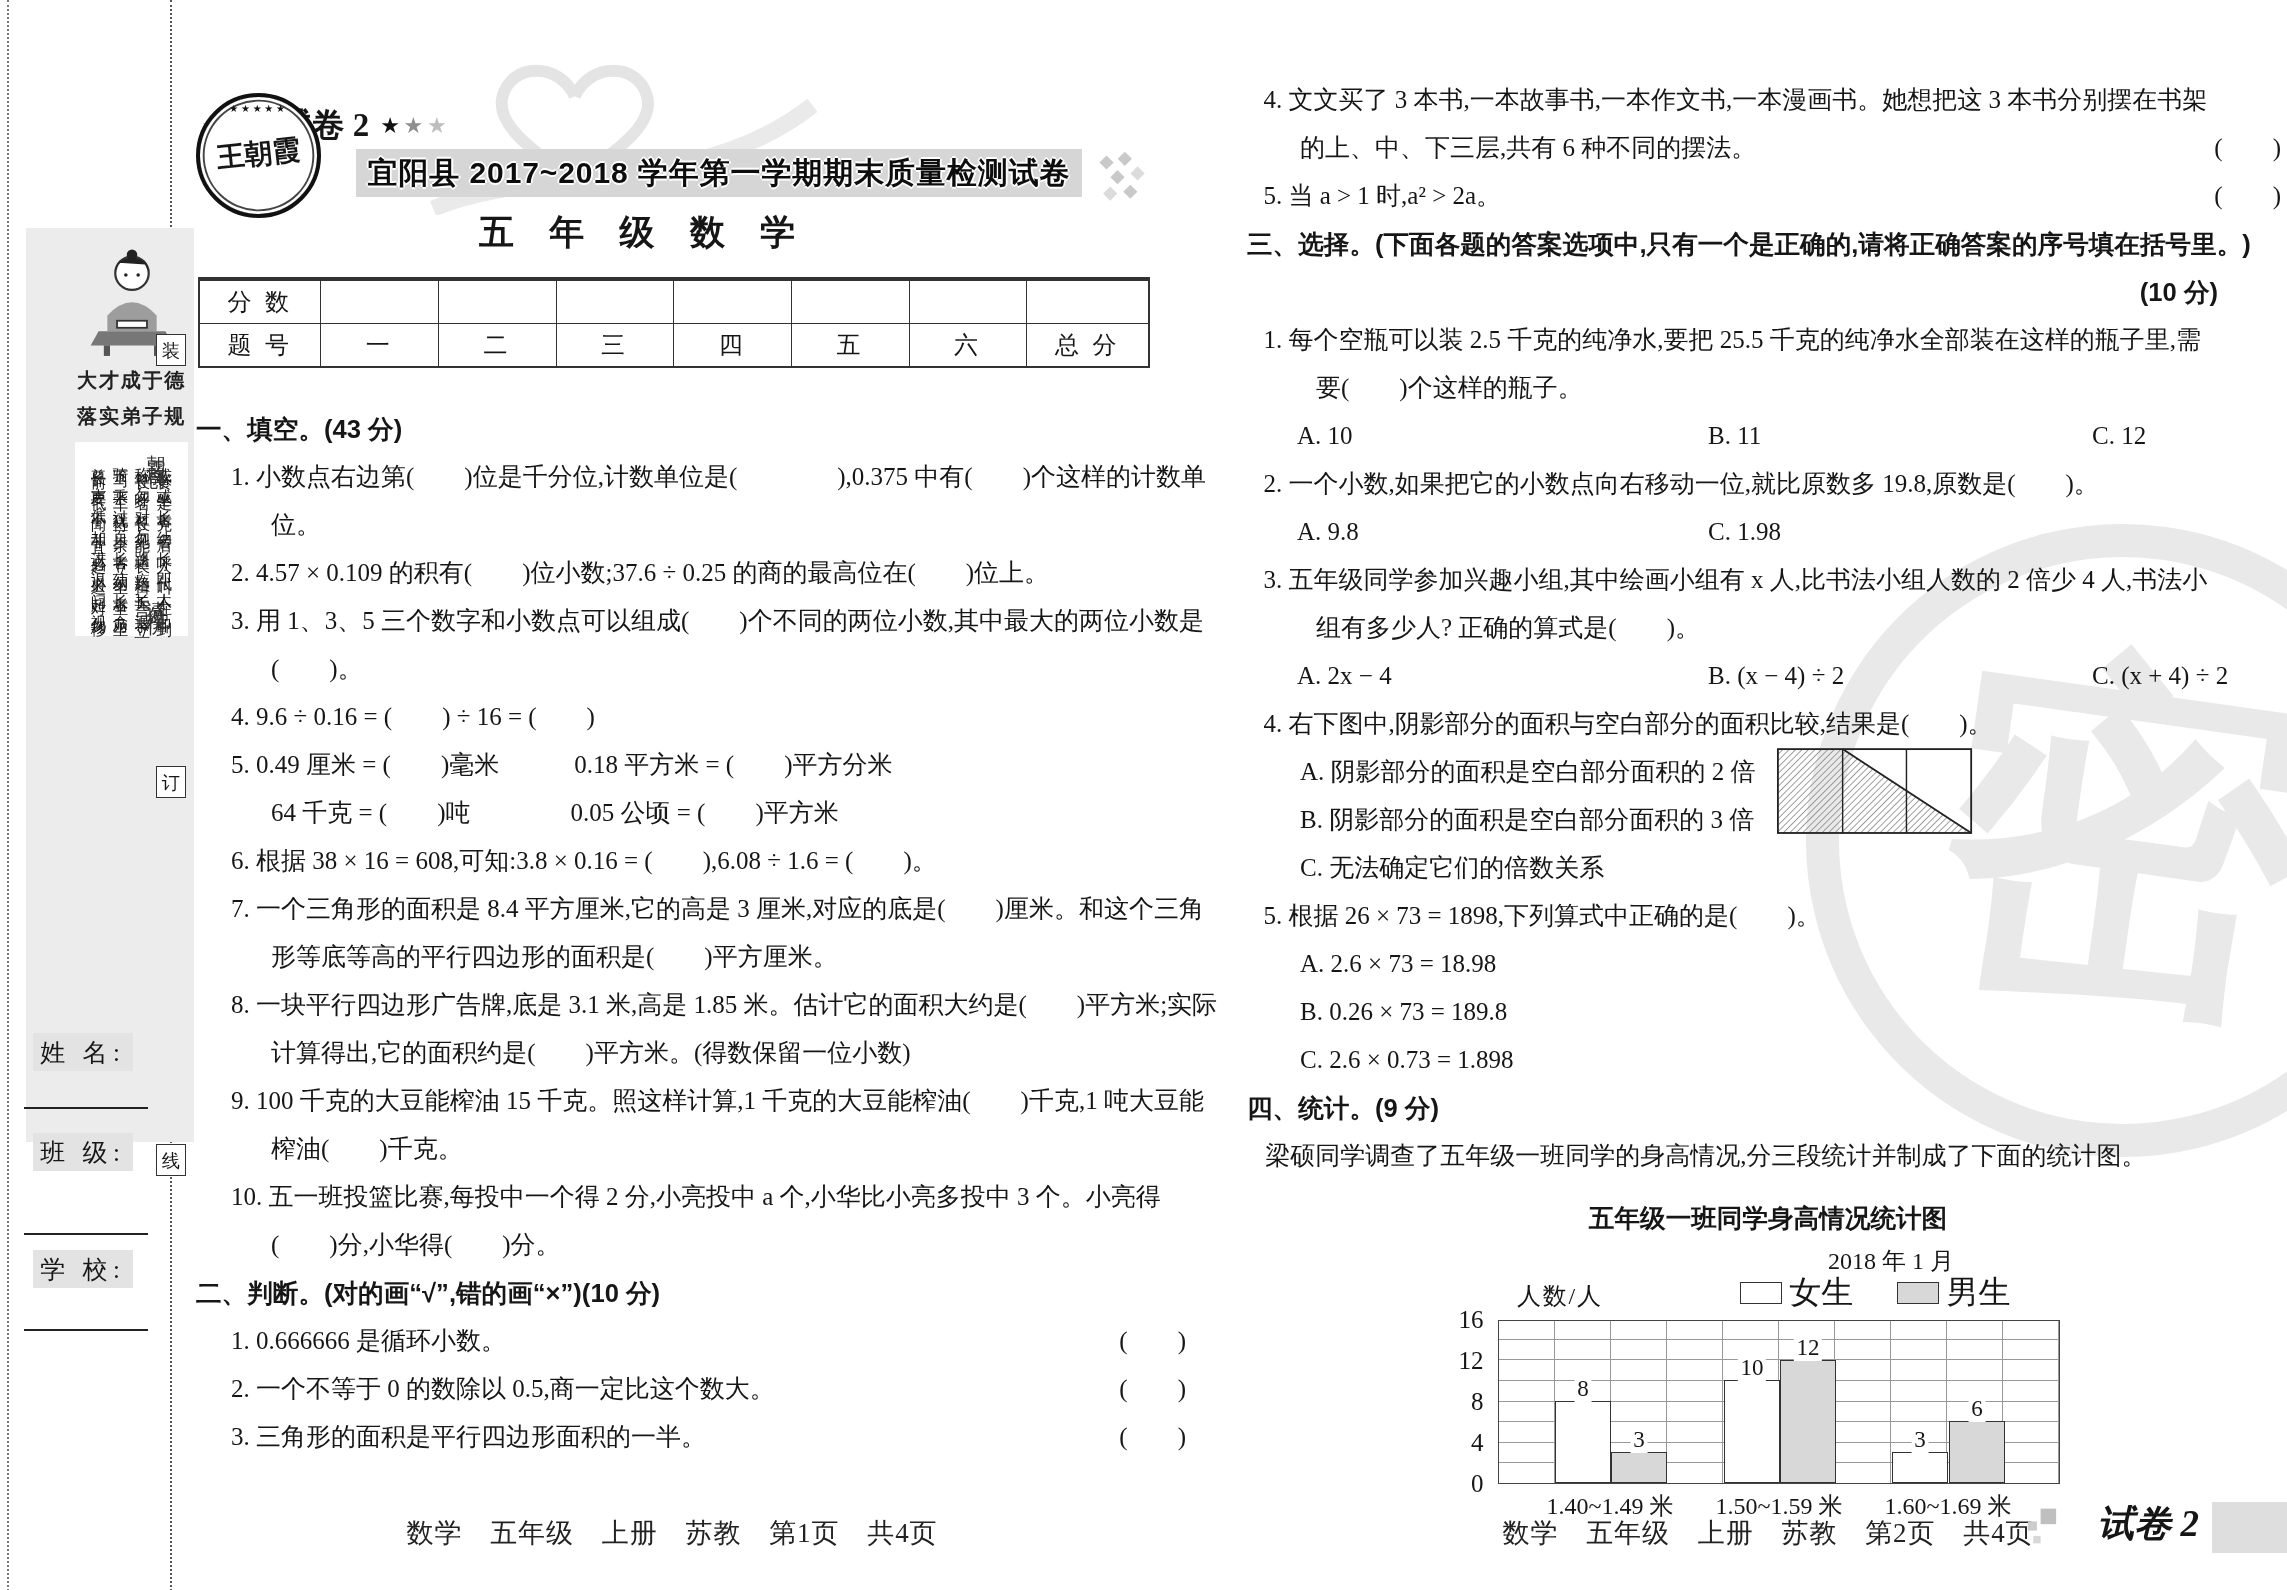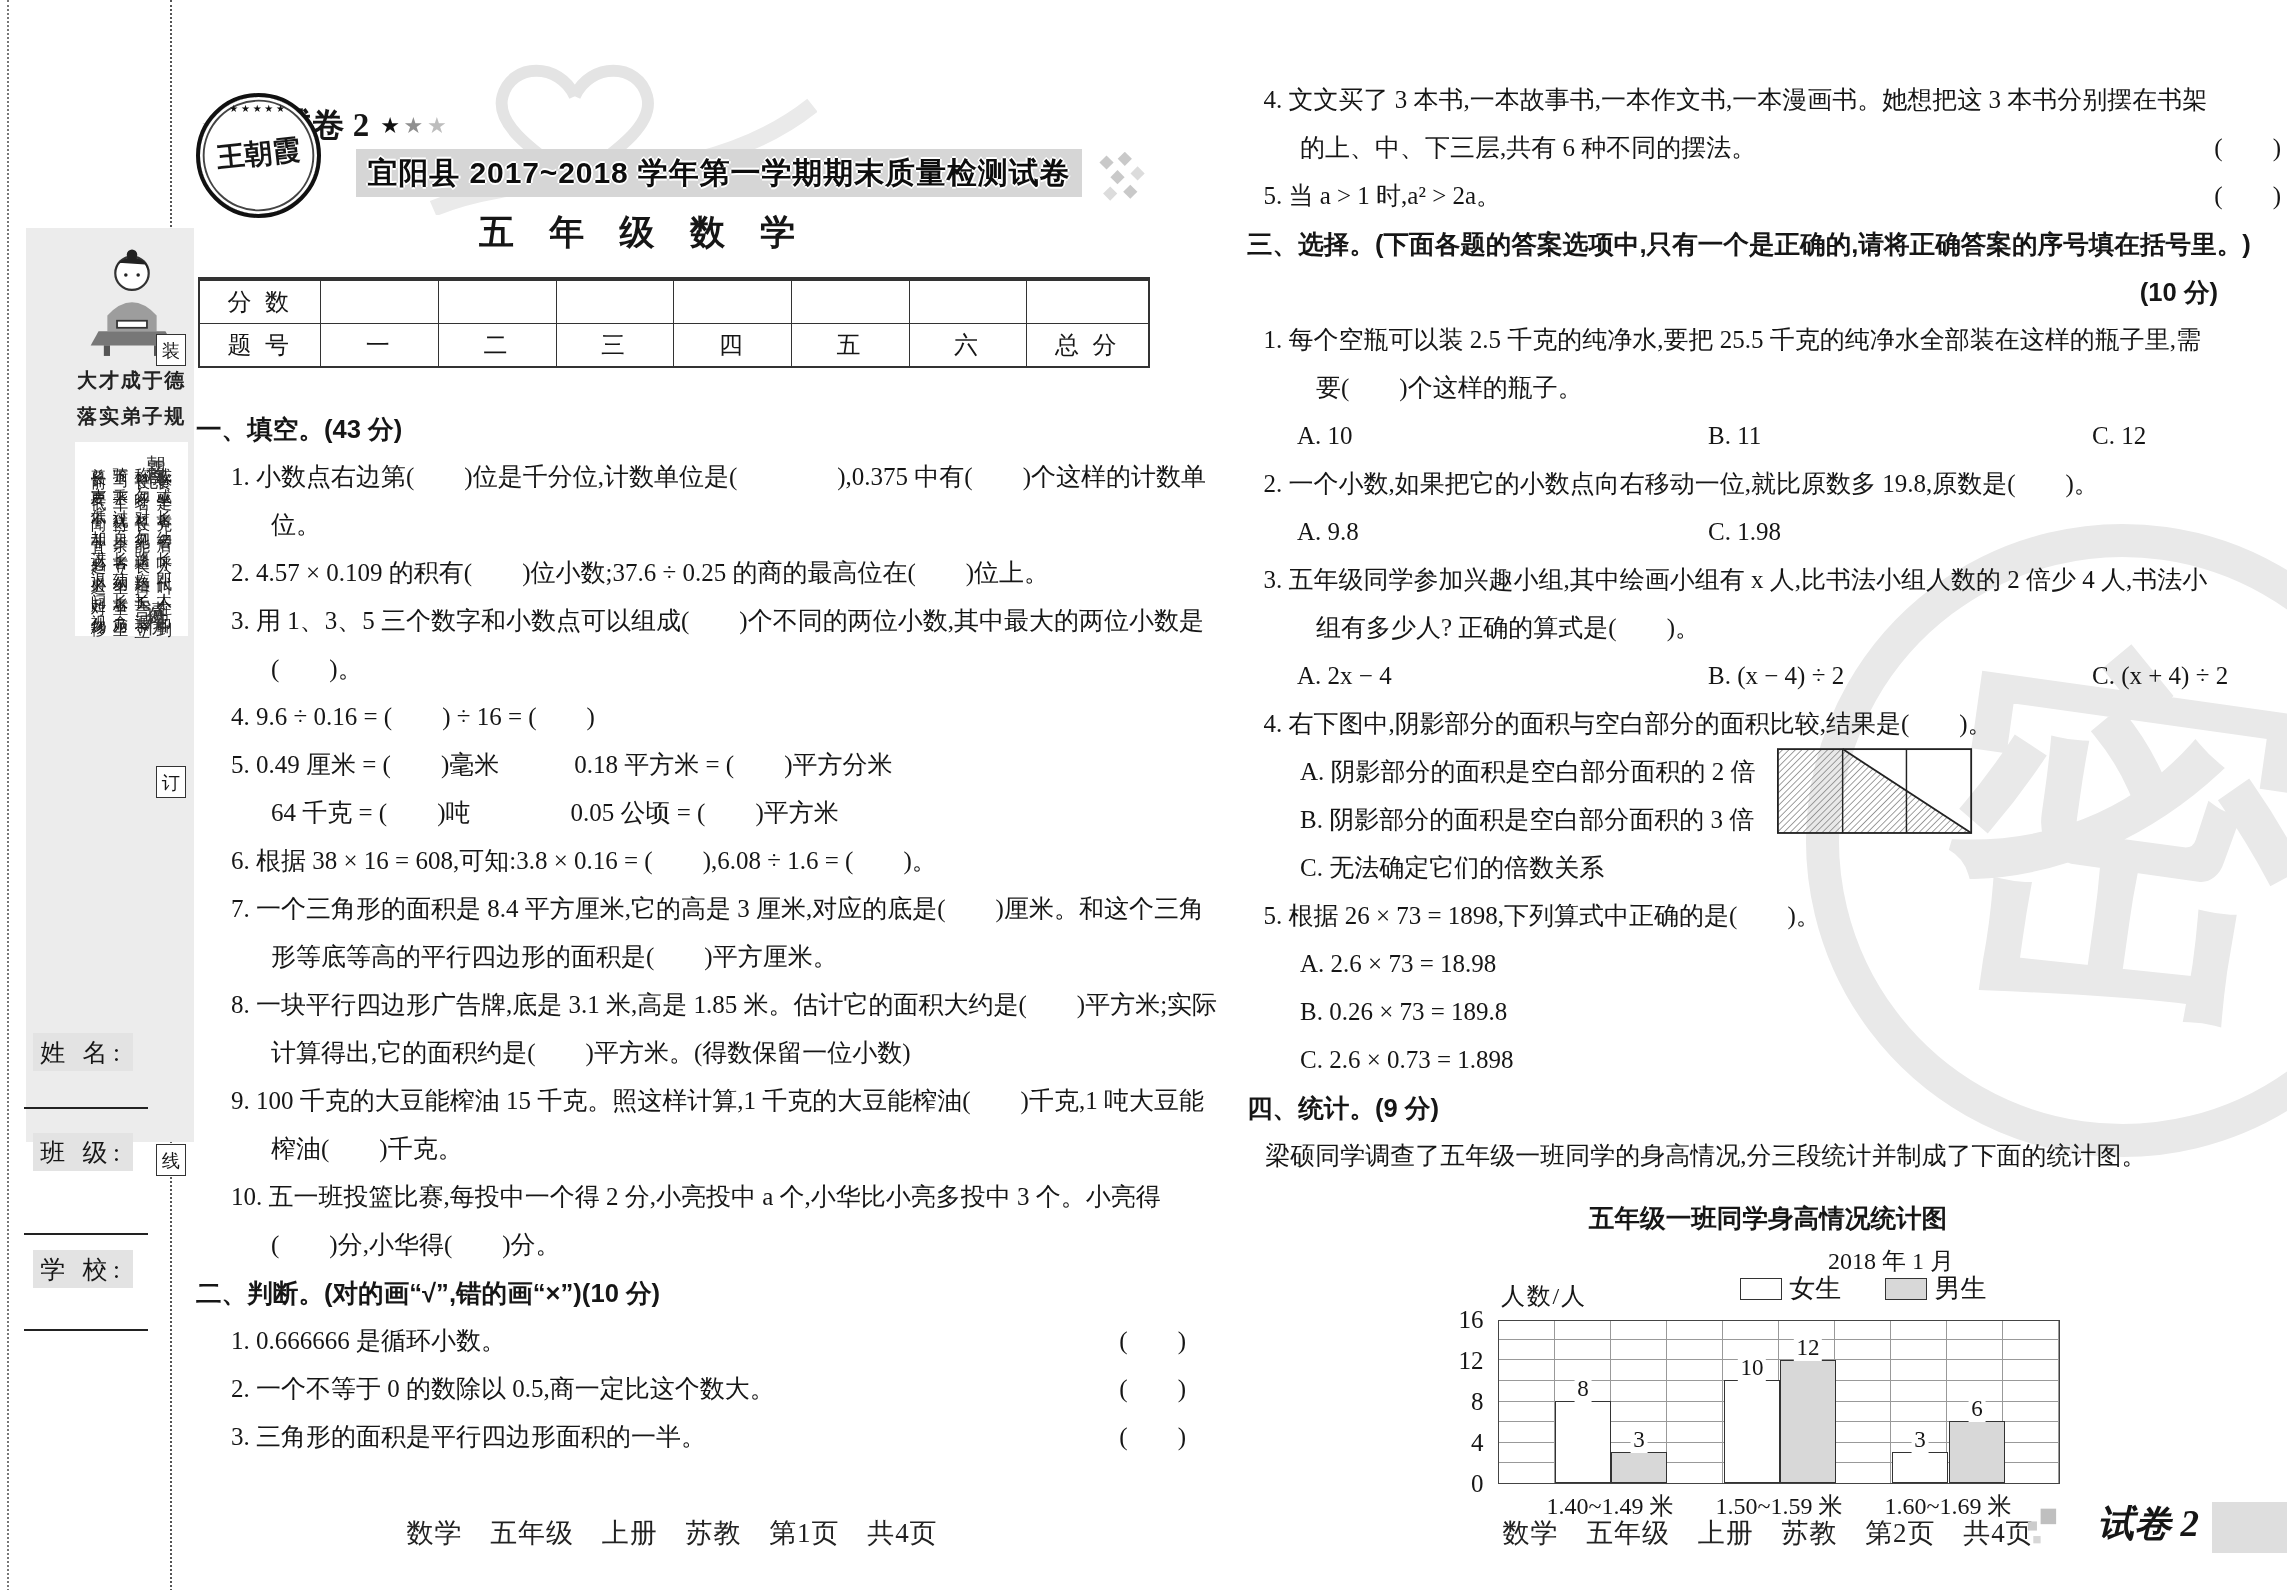--- a/index.html
+++ b/index.html
@@ -86,24 +86,24 @@
   .figure{position:absolute;left:530px;top:693px;z-index:1;}
   .footer{position:absolute;top:1460px;width:952px;text-align:center;font-size:27px;color:#222;
     letter-spacing:0.9px;z-index:1;}
 
   
   .chart-area{position:absolute;top:1119px;left:0;width:1042px;height:356px;z-index:1;}
   .c-title{position:absolute;top:27.4px;left:0;width:1042px;text-align:center;font-size:25.6px;
     font-weight:bold;font-family:"Liberation Sans","DejaVu Sans",sans-serif;}
   .c-date{position:absolute;top:71px;left:548px;width:192px;text-align:center;font-size:24px;}
   .legend{position:absolute;top:97px;left:493px;display:flex;gap:44px;align-items:center;}
-  .lg{display:flex;align-items:center;gap:7.3px;font-size:26px;font-family:Liberation Mono, monospace;}
+  .lg{display:flex;align-items:center;gap:7.3px;font-size:32px;font-family:Liberation Mono, monospace;}
   .lg-box{display:inline-block;width:40px;height:20px;border:1.8px solid #333;background:#fff;}
   .lg-name{font-weight:normal;}
-  .ylabel{position:absolute;top:106px;left:254px;font-size:24px;letter-spacing:1.8px;}
+  .ylabel{position:absolute;top:106px;left:270px;font-size:24px;letter-spacing:1.8px;}
   .plot-wrap{position:absolute;top:146px;left:251px;width:562px;height:164px;}
   .plot{position:absolute;inset:0;border:1.8px solid #444;box-sizing:border-box;
     background-image:
       repeating-linear-gradient(to top, transparent 0 19.6px, #999 19.6px 20.6px),
       repeating-linear-gradient(to right, transparent 0 55px, #999 55px 56px);}
   .bar{position:absolute;bottom:0;width:56px;border:1.8px solid #333;box-sizing:border-box;}
   .bar-val{position:absolute;bottom:100%;left:50%;transform:translateX(-50%);font-size:23px;
     line-height:27.4px;background:#fff;padding:0 2.7px;}
   .yticks{position:absolute;left:-53px;top:0;width:44px;height:100%;}
   .ytick{position:absolute;right:5.5px;font-size:25px;line-height:27.4px;text-align:right;width:44px;}

